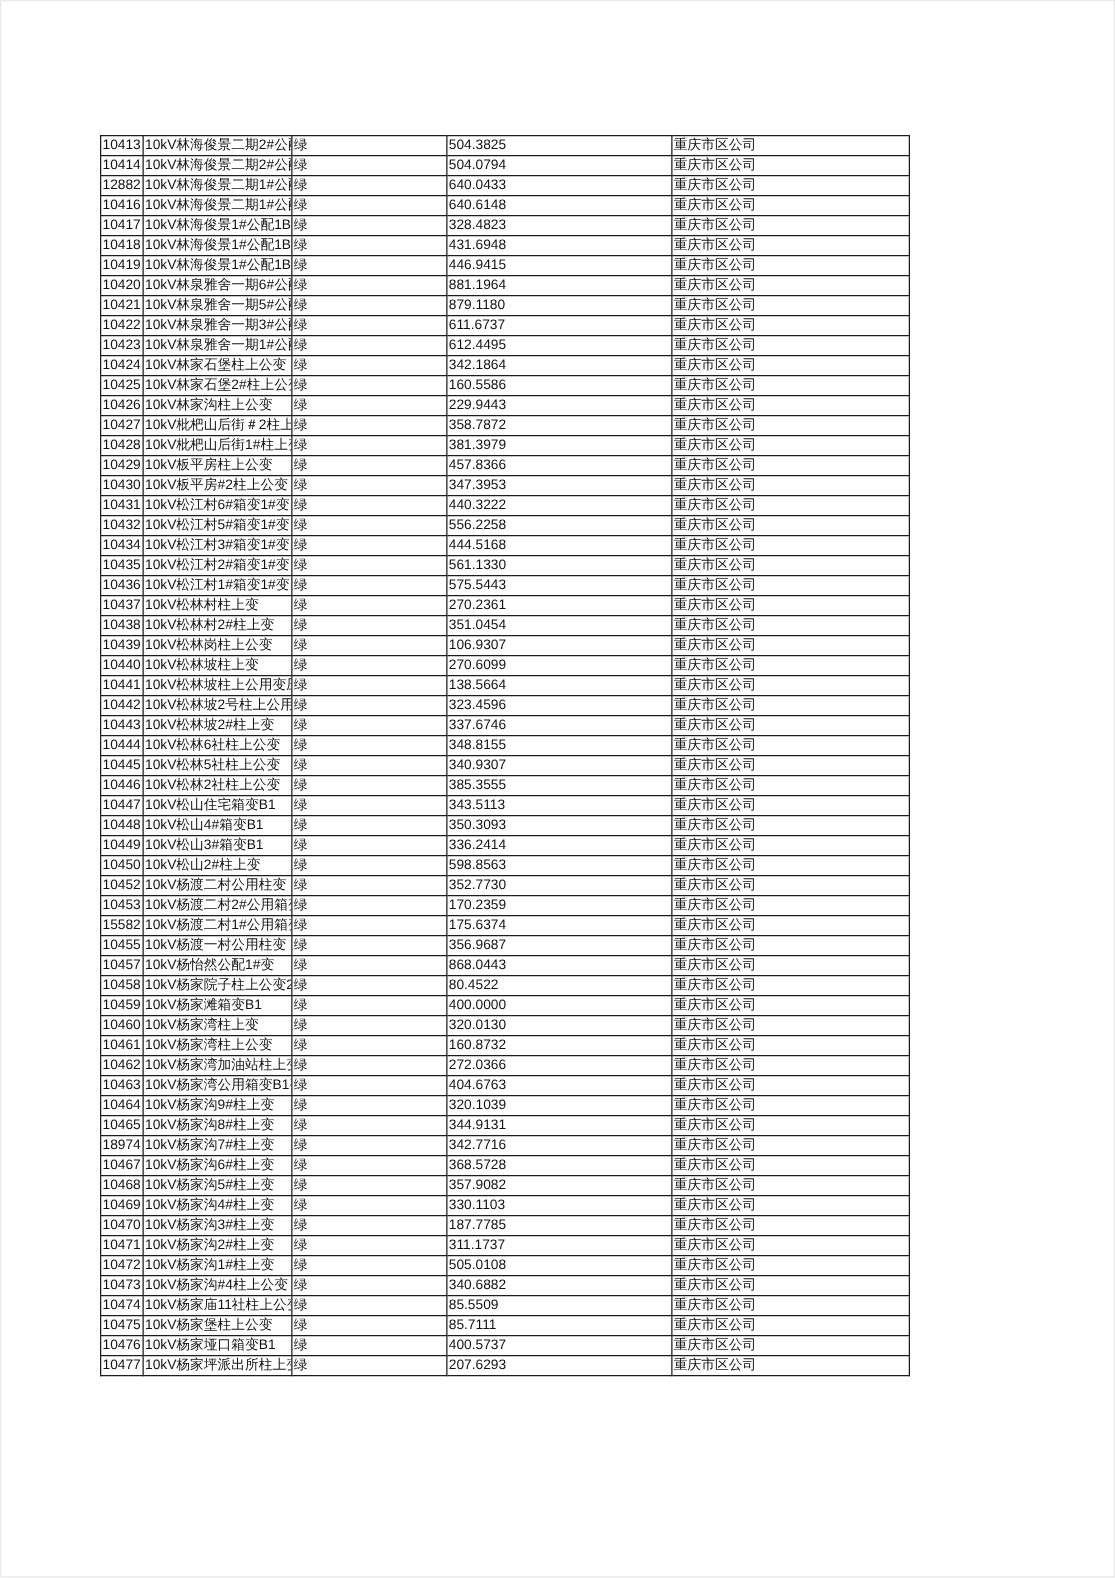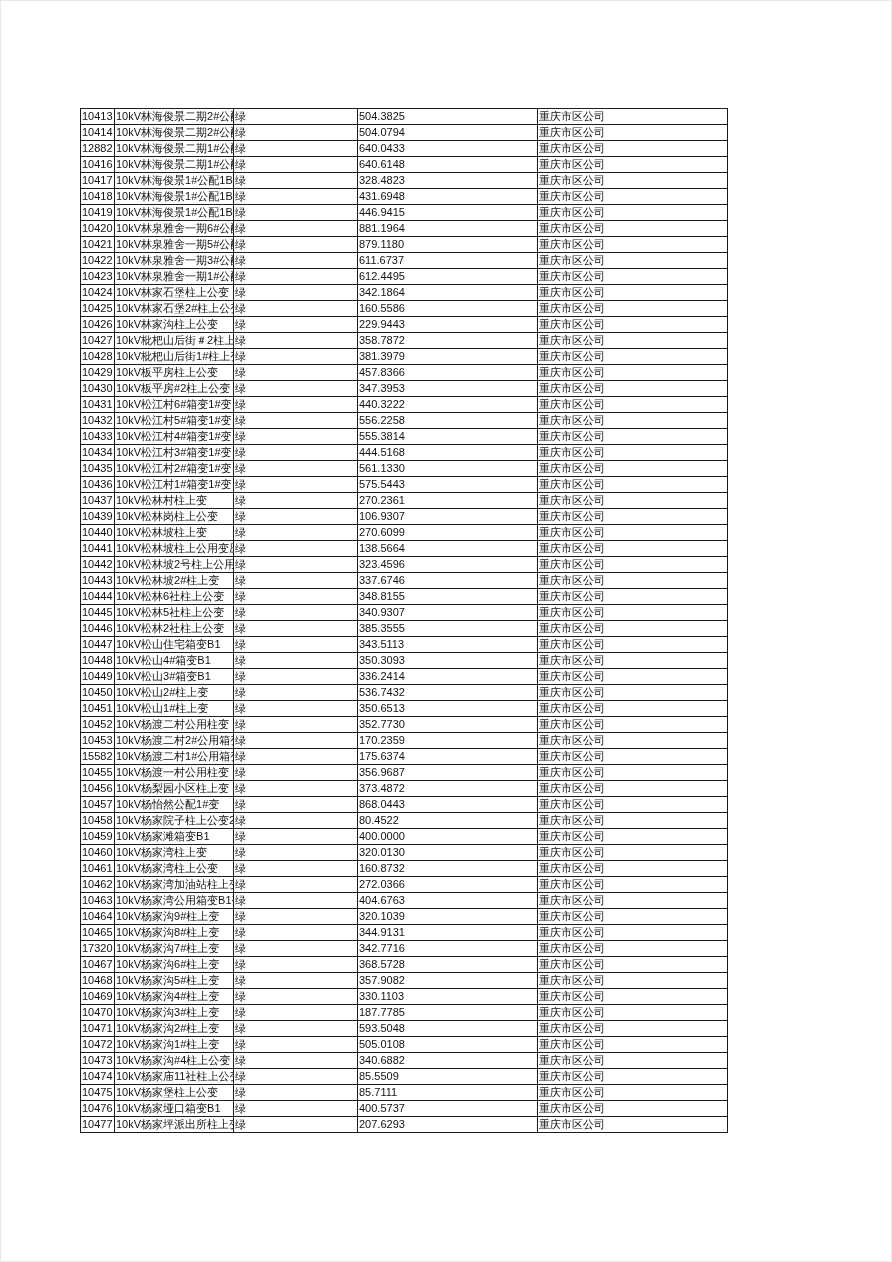--- a/index.html
+++ b/index.html
@@ -187,27 +187,20 @@
         <td class="c-company">重庆市区公司</td>
       </tr>
       <tr>
         <td class="c-id">10432</td>
         <td class="c-name">10kV松江村5#箱变1#变</td>
         <td class="c-status">绿</td>
         <td class="c-value">556.2258</td>
         <td class="c-company">重庆市区公司</td>
       </tr>
       <tr>
-        <td class="c-id">10433</td>
-        <td class="c-name">10kV松江村4#箱变1#变</td>
-        <td class="c-status">绿</td>
-        <td class="c-value">555.3814</td>
-        <td class="c-company">重庆市区公司</td>
-      </tr>
-      <tr>
         <td class="c-id">10434</td>
         <td class="c-name">10kV松江村3#箱变1#变</td>
         <td class="c-status">绿</td>
         <td class="c-value">444.5168</td>
         <td class="c-company">重庆市区公司</td>
       </tr>
       <tr>
         <td class="c-id">10435</td>
         <td class="c-name">10kV松江村2#箱变1#变</td>
         <td class="c-status">绿</td>
@@ -222,20 +215,27 @@
         <td class="c-company">重庆市区公司</td>
       </tr>
       <tr>
         <td class="c-id">10437</td>
         <td class="c-name">10kV松林村柱上变</td>
         <td class="c-status">绿</td>
         <td class="c-value">270.2361</td>
         <td class="c-company">重庆市区公司</td>
       </tr>
       <tr>
+        <td class="c-id">10438</td>
+        <td class="c-name">10kV松林村2#柱上变</td>
+        <td class="c-status">绿</td>
+        <td class="c-value">351.0454</td>
+        <td class="c-company">重庆市区公司</td>
+      </tr>
+      <tr>
         <td class="c-id">10439</td>
         <td class="c-name">10kV松林岗柱上公变</td>
         <td class="c-status">绿</td>
         <td class="c-value">106.9307</td>
         <td class="c-company">重庆市区公司</td>
       </tr>
       <tr>
         <td class="c-id">10440</td>
         <td class="c-name">10kV松林坡柱上变</td>
         <td class="c-status">绿</td>
@@ -302,28 +302,21 @@
         <td class="c-id">10449</td>
         <td class="c-name">10kV松山3#箱变B1</td>
         <td class="c-status">绿</td>
         <td class="c-value">336.2414</td>
         <td class="c-company">重庆市区公司</td>
       </tr>
       <tr>
         <td class="c-id">10450</td>
         <td class="c-name">10kV松山2#柱上变</td>
         <td class="c-status">绿</td>
-        <td class="c-value">536.7432</td>
-        <td class="c-company">重庆市区公司</td>
-      </tr>
-      <tr>
-        <td class="c-id">10451</td>
-        <td class="c-name">10kV松山1#柱上变</td>
-        <td class="c-status">绿</td>
-        <td class="c-value">350.6513</td>
+        <td class="c-value">598.8563</td>
         <td class="c-company">重庆市区公司</td>
       </tr>
       <tr>
         <td class="c-id">10452</td>
         <td class="c-name">10kV杨渡二村公用柱变</td>
         <td class="c-status">绿</td>
         <td class="c-value">352.7730</td>
         <td class="c-company">重庆市区公司</td>
       </tr>
       <tr>
@@ -341,27 +334,20 @@
         <td class="c-company">重庆市区公司</td>
       </tr>
       <tr>
         <td class="c-id">10455</td>
         <td class="c-name">10kV杨渡一村公用柱变</td>
         <td class="c-status">绿</td>
         <td class="c-value">356.9687</td>
         <td class="c-company">重庆市区公司</td>
       </tr>
       <tr>
-        <td class="c-id">10456</td>
-        <td class="c-name">10kV杨梨园小区柱上变</td>
-        <td class="c-status">绿</td>
-        <td class="c-value">373.4872</td>
-        <td class="c-company">重庆市区公司</td>
-      </tr>
-      <tr>
         <td class="c-id">10457</td>
         <td class="c-name">10kV杨怡然公配1#变</td>
         <td class="c-status">绿</td>
         <td class="c-value">868.0443</td>
         <td class="c-company">重庆市区公司</td>
       </tr>
       <tr>
         <td class="c-id">10458</td>
         <td class="c-name">10kV杨家院子柱上公变21</td>
         <td class="c-status">绿</td>
@@ -411,21 +397,21 @@
         <td class="c-company">重庆市区公司</td>
       </tr>
       <tr>
         <td class="c-id">10465</td>
         <td class="c-name">10kV杨家沟8#柱上变</td>
         <td class="c-status">绿</td>
         <td class="c-value">344.9131</td>
         <td class="c-company">重庆市区公司</td>
       </tr>
       <tr>
-        <td class="c-id">17320</td>
+        <td class="c-id">18974</td>
         <td class="c-name">10kV杨家沟7#柱上变</td>
         <td class="c-status">绿</td>
         <td class="c-value">342.7716</td>
         <td class="c-company">重庆市区公司</td>
       </tr>
       <tr>
         <td class="c-id">10467</td>
         <td class="c-name">10kV杨家沟6#柱上变</td>
         <td class="c-status">绿</td>
         <td class="c-value">368.5728</td>
@@ -449,21 +435,21 @@
         <td class="c-id">10470</td>
         <td class="c-name">10kV杨家沟3#柱上变</td>
         <td class="c-status">绿</td>
         <td class="c-value">187.7785</td>
         <td class="c-company">重庆市区公司</td>
       </tr>
       <tr>
         <td class="c-id">10471</td>
         <td class="c-name">10kV杨家沟2#柱上变</td>
         <td class="c-status">绿</td>
-        <td class="c-value">593.5048</td>
+        <td class="c-value">311.1737</td>
         <td class="c-company">重庆市区公司</td>
       </tr>
       <tr>
         <td class="c-id">10472</td>
         <td class="c-name">10kV杨家沟1#柱上变</td>
         <td class="c-status">绿</td>
         <td class="c-value">505.0108</td>
         <td class="c-company">重庆市区公司</td>
       </tr>
       <tr>

